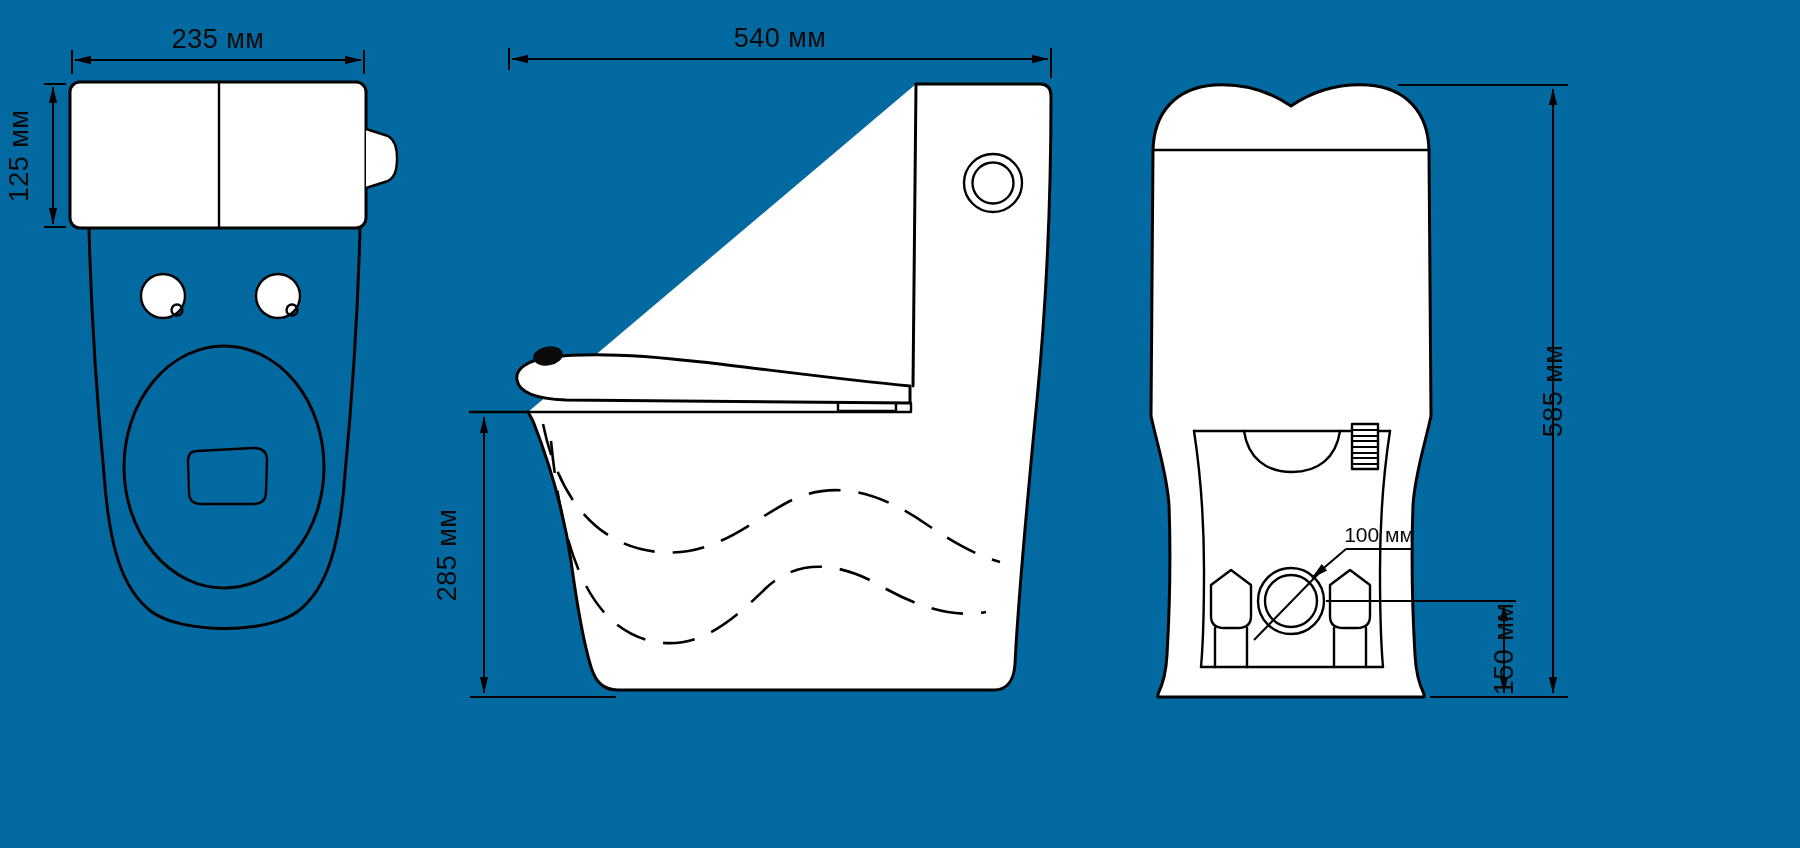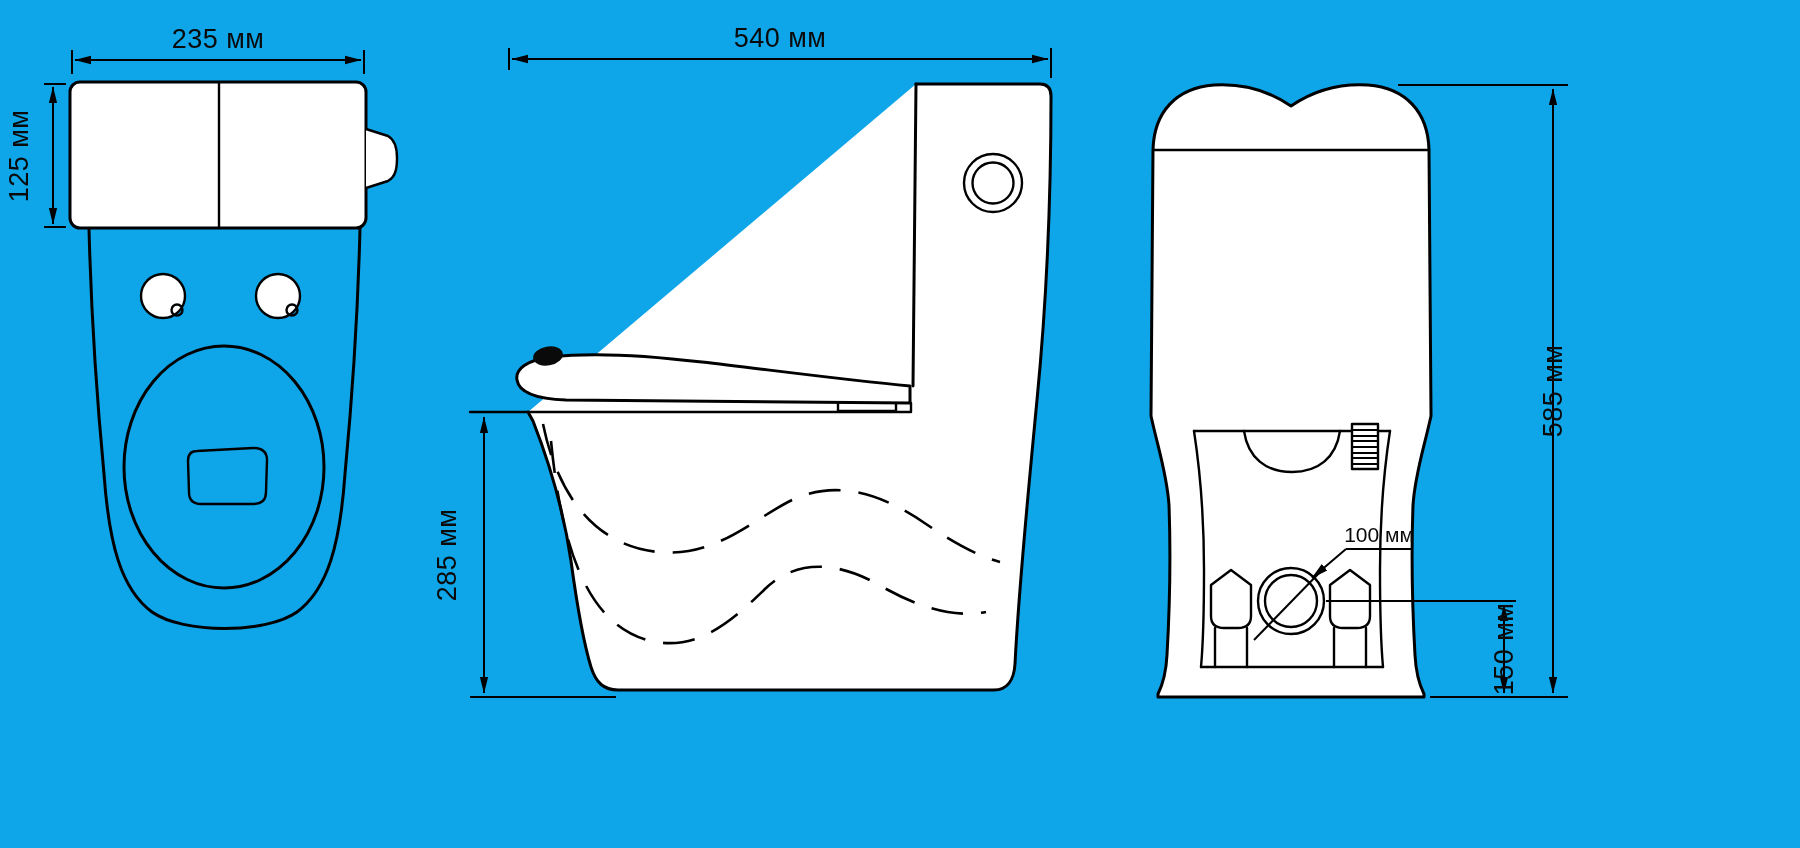--- a/index.html
+++ b/index.html
@@ -1,16 +1,16 @@
 <!DOCTYPE html>
 <html><head>
 <meta charset="utf-8">
 <style>
   html,body{margin:0;padding:0;background:#ffffff;}
-  .canvas{width:1800px;height:848px;background:#0ea5e9;position:relative;overflow:hidden;}
+  .canvas{width:1800px;height:848px;background:#0369a1;position:relative;overflow:hidden;}
   svg{display:block;}
   .dim-text{font-family:"Liberation Sans",sans-serif;font-size:27px;fill:#0a0a0a;letter-spacing:.5px;}
   .dim-text-small{font-family:"Liberation Sans",sans-serif;font-size:21px;fill:#0a0a0a;}
   .outline{fill:none;stroke:#000;stroke-width:3;stroke-linecap:round;stroke-linejoin:round;}
   .outline-fill{fill:#fff;stroke:#000;stroke-width:3;stroke-linecap:round;stroke-linejoin:round;}
   .inner{fill:none;stroke:#000;stroke-width:2.4;stroke-linecap:round;stroke-linejoin:round;}
   .inner-fill{fill:#fff;stroke:#000;stroke-width:2.4;stroke-linejoin:round;}
   .dashed{fill:none;stroke:#000;stroke-width:2.6;stroke-dasharray:32 18;}
   .dim-line{stroke:#000;stroke-width:2;fill:none;}
 </style>

